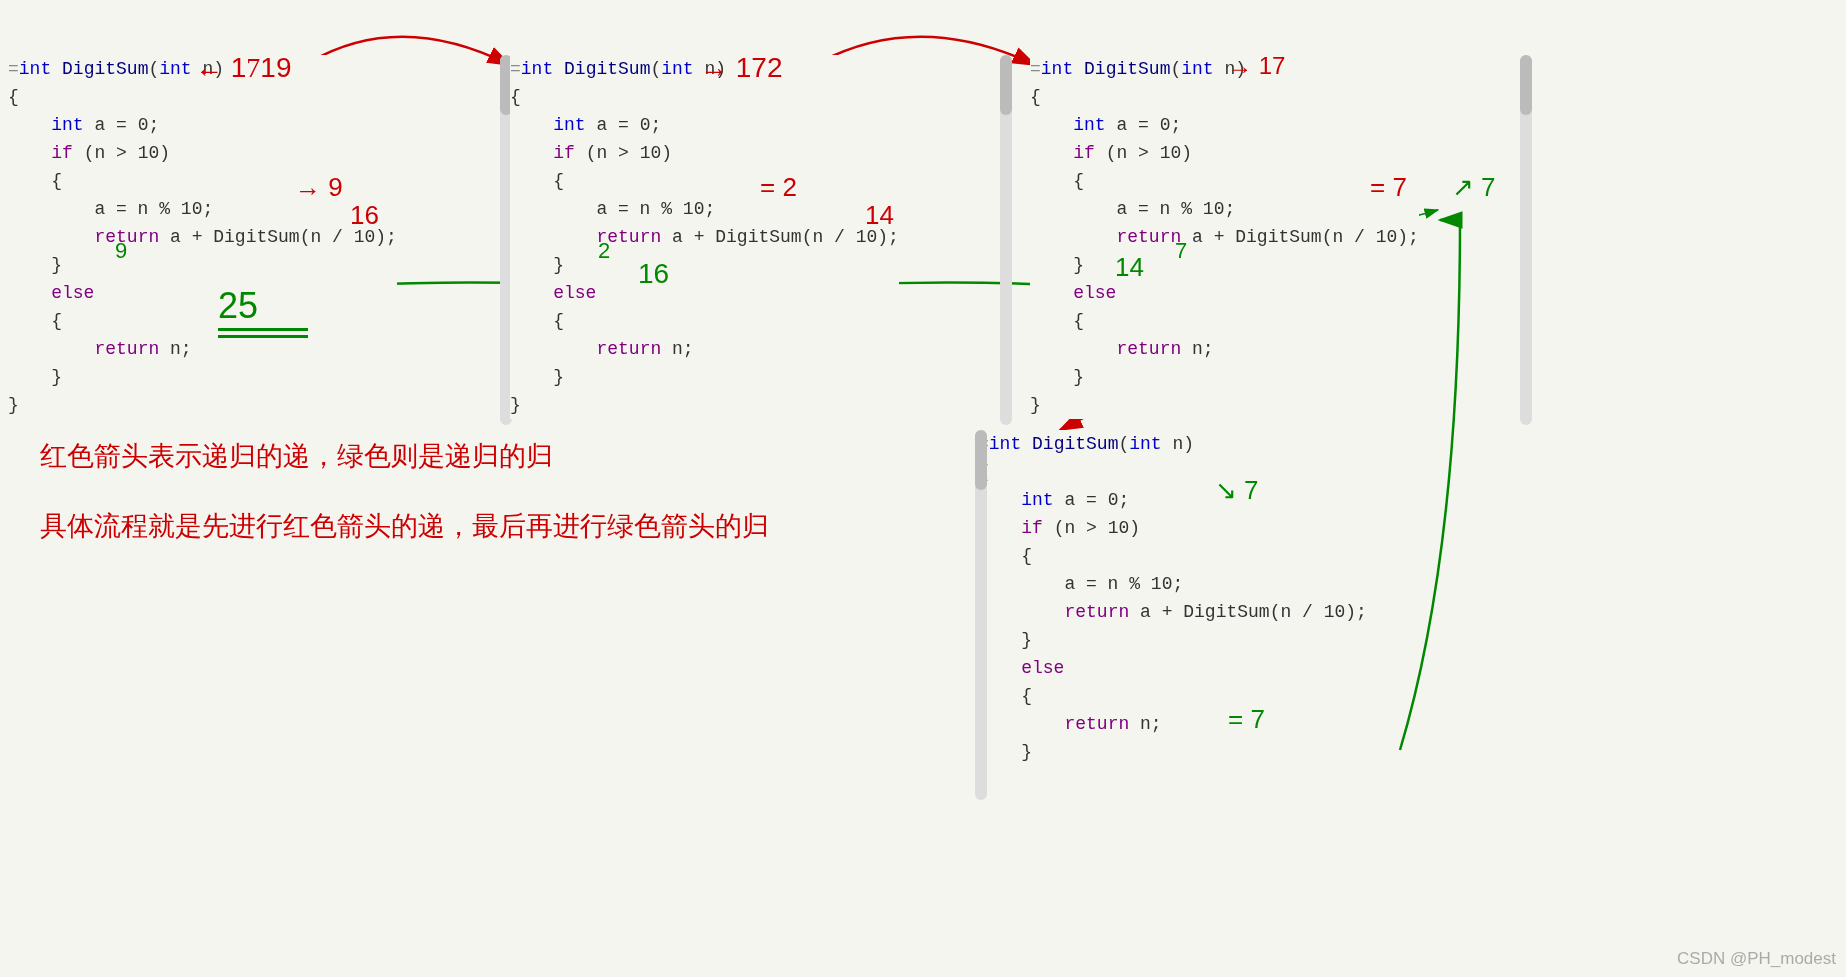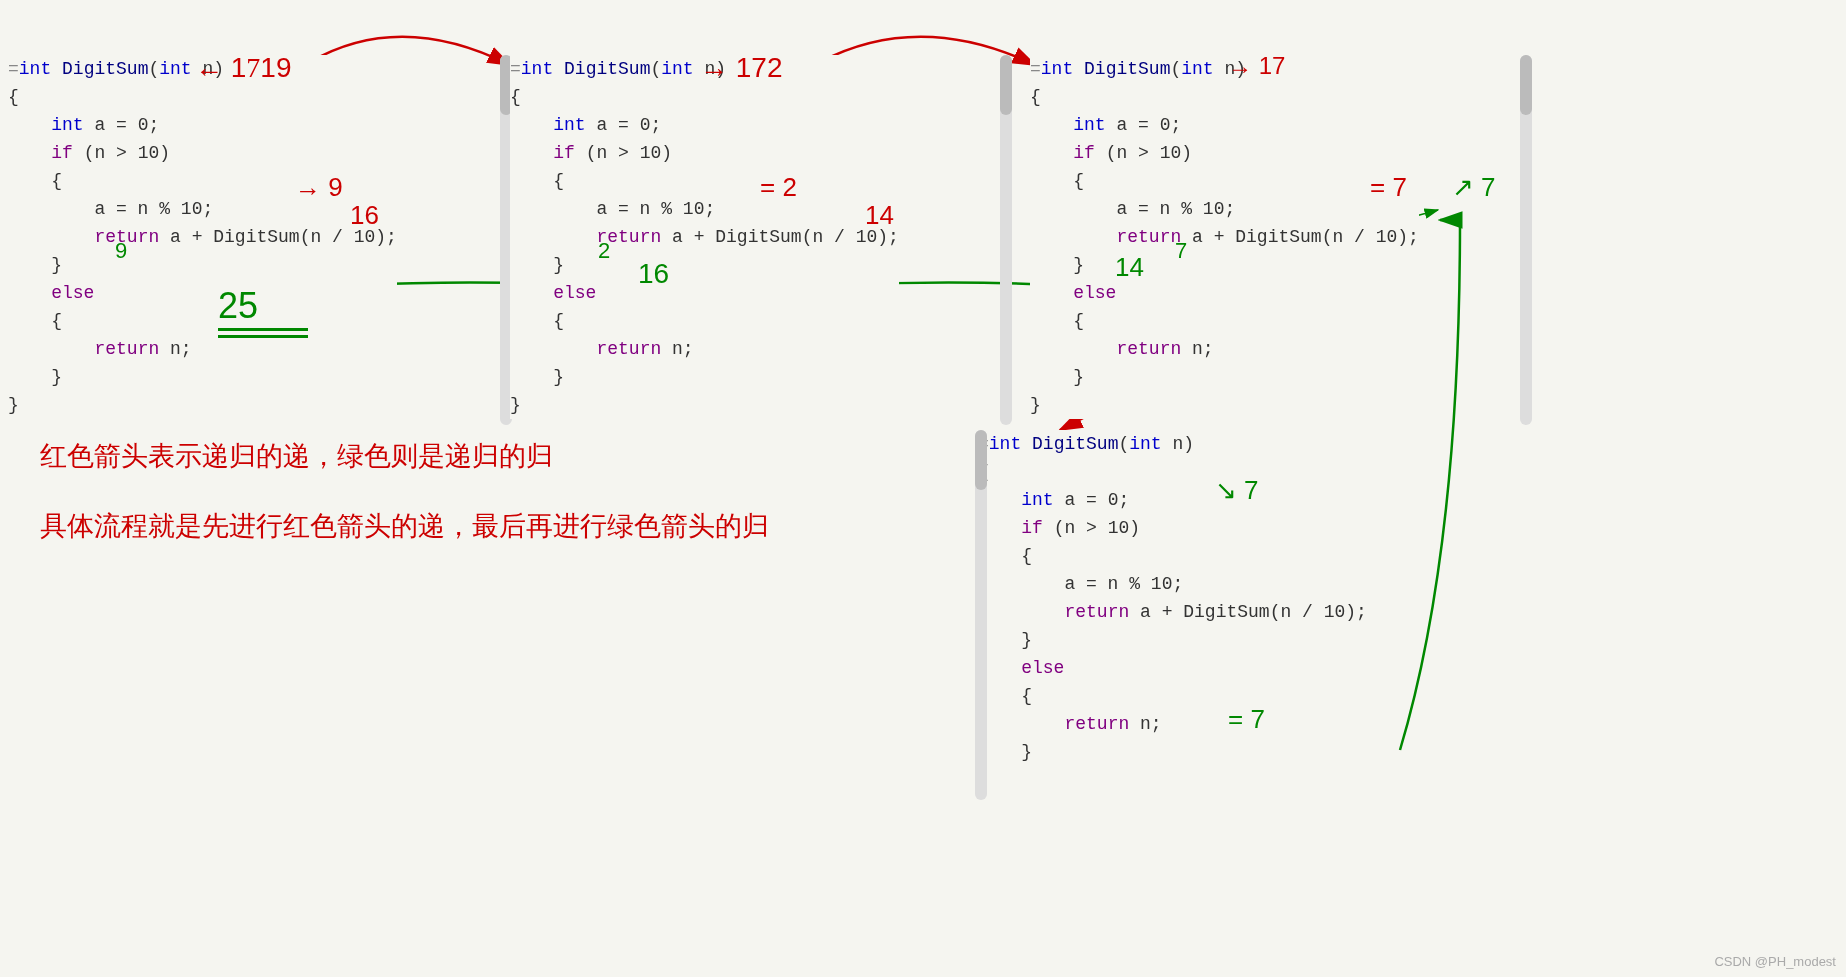--- a/index.html
+++ b/index.html
@@ -39,21 +39,21 @@
     .text-label {
       position: absolute;
       font-size: 22px;
       color: #cc0000;
       font-family: 'SimSun', '宋体', sans-serif;
     }
     .watermark {
       position: absolute;
       bottom: 8px;
       right: 10px;
-      font-size: 13px;
+      font-size: 17px;
       color: #aaa;
       font-family: Arial, sans-serif;
     }
   </style>
 </head>
 <body>
 
 <svg class="overlay-svg" xmlns="http://www.w3.org/2000/svg">
 
   <path d="M 310,62 Q 400,10 510,65" stroke="#cc0000" stroke-width="2.5" fill="none" marker-end="url(#arrowRed)"></path>

